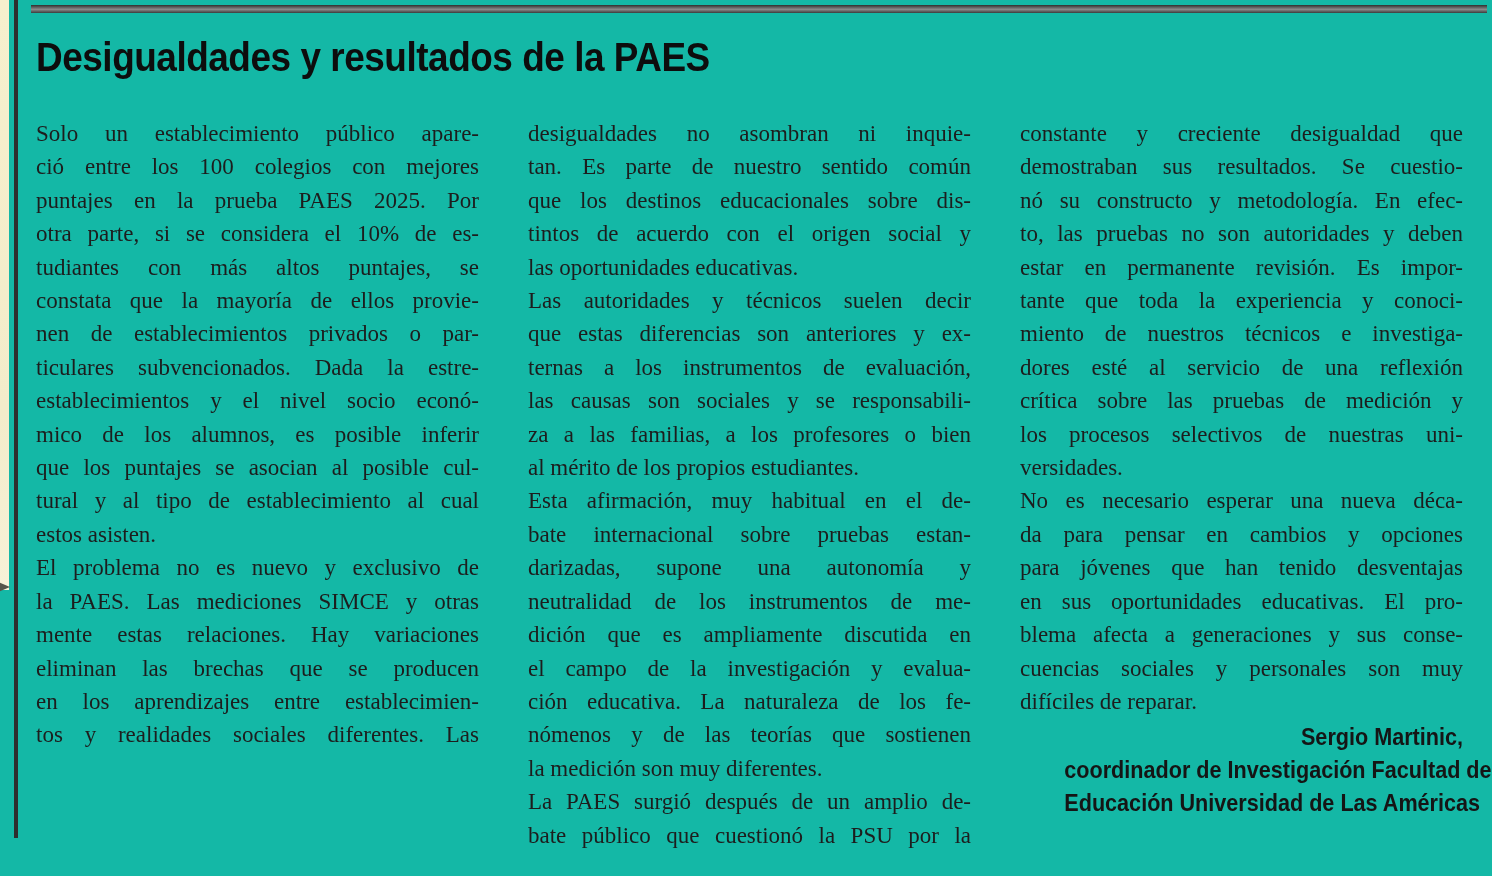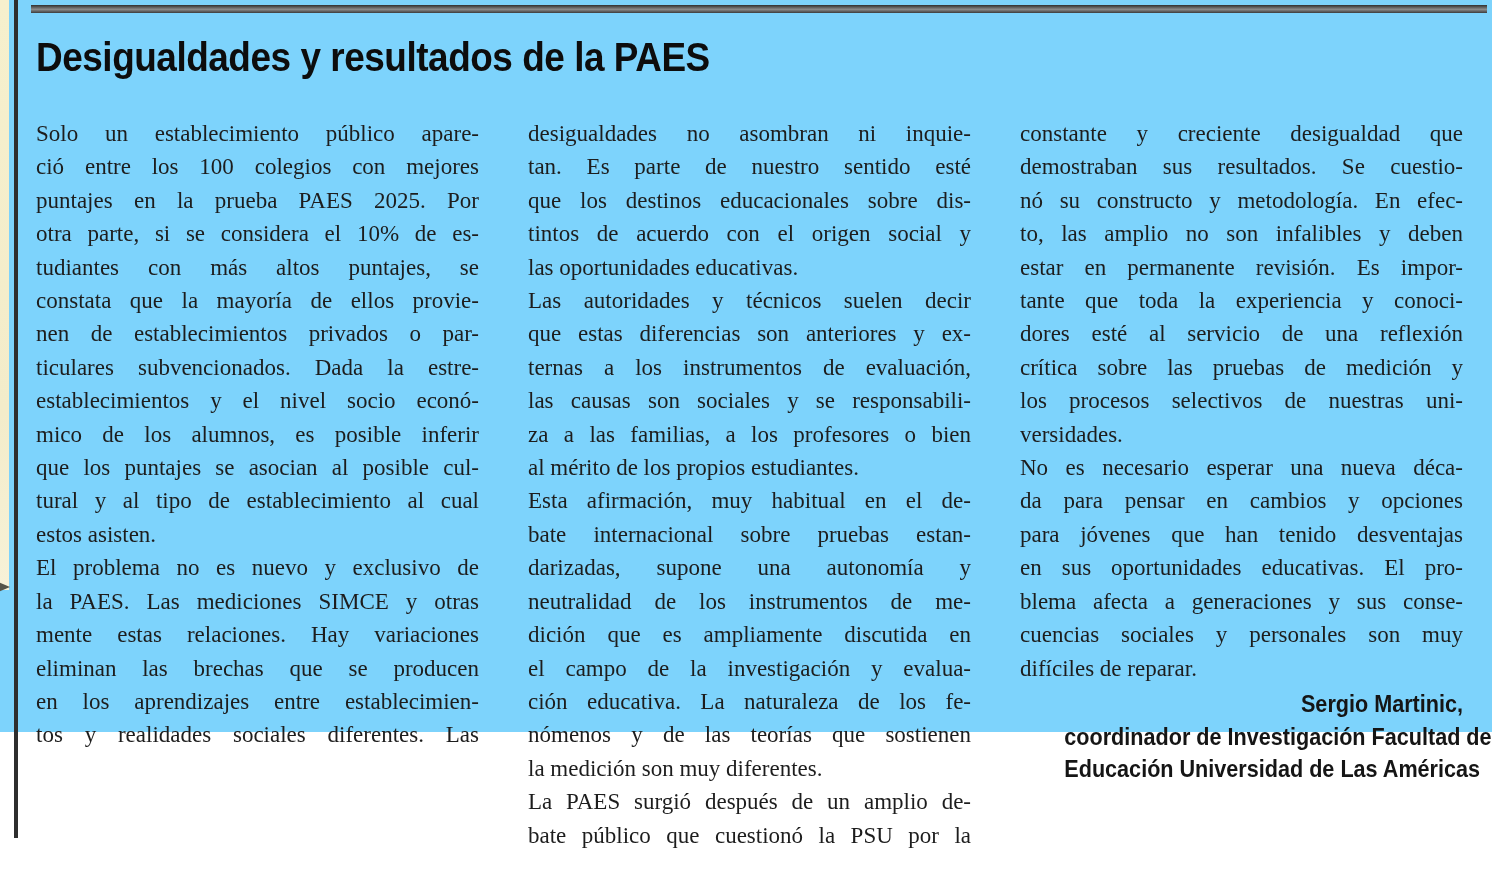--- a/index.html
+++ b/index.html
@@ -4,22 +4,22 @@
 <style>
   html, body { margin: 0; padding: 0; }
   body {
     width: 1492px; height: 876px;
     background: #ffffff;
     font-family: "Liberation Serif", serif;
     overflow: hidden;
   }
   .page {
     position: relative;
-    width: 1492px; height: 732px;
-    background: #7dd3fc;
+    width: 1492px; height: 876px;
+    background: #14b8a6;
   }
   .margin-strip {
     position: absolute; left: 0; top: 0;
     width: 9px; height: 590px;
     background: linear-gradient(to bottom, #f6f0cd, #f3ecca 70%, #f7f2d8);
   }
   .margin-mark {
     position: absolute; left: 0; top: 581px;
     width: 10px; height: 12px;
     background: #55554a;
@@ -105,21 +105,21 @@
         <div class="line flush">estos asisten.</div>
         <div class="line">El problema no es nuevo y exclusivo de</div>
         <div class="line">la PAES. Las mediciones SIMCE y otras</div>
         <div class="line">mente estas relaciones. Hay variaciones</div>
         <div class="line">eliminan las brechas que se producen</div>
         <div class="line">en los aprendizajes entre establecimien-</div>
         <div class="line">tos y realidades sociales diferentes. Las</div>
       </div>
       <div class="col">
         <div class="line">desigualdades no asombran ni inquie-</div>
-        <div class="line">tan. Es parte de nuestro sentido esté</div>
+        <div class="line">tan. Es parte de nuestro sentido común</div>
         <div class="line">que los destinos educacionales sobre dis-</div>
         <div class="line">tintos de acuerdo con el origen social y</div>
         <div class="line flush">las oportunidades educativas.</div>
         <div class="line">Las autoridades y técnicos suelen decir</div>
         <div class="line">que estas diferencias son anteriores y ex-</div>
         <div class="line">ternas a los instrumentos de evaluación,</div>
         <div class="line">las causas son sociales y se responsabili-</div>
         <div class="line">za a las familias, a los profesores o bien</div>
         <div class="line flush">al mérito de los propios estudiantes.</div>
         <div class="line">Esta afirmación, muy habitual en el de-</div>
@@ -131,23 +131,24 @@
         <div class="line">ción educativa. La naturaleza de los fe-</div>
         <div class="line">nómenos y de las teorías que sostienen</div>
         <div class="line flush">la medición son muy diferentes.</div>
         <div class="line">La PAES surgió después de un amplio de-</div>
         <div class="line">bate público que cuestionó la PSU por la</div>
       </div>
       <div class="col">
         <div class="line">constante y creciente desigualdad que</div>
         <div class="line">demostraban sus resultados. Se cuestio-</div>
         <div class="line">nó su constructo y metodología. En efec-</div>
-        <div class="line">to, las amplio no son infalibles y deben</div>
+        <div class="line">to, las pruebas no son autoridades y deben</div>
         <div class="line">estar en permanente revisión. Es impor-</div>
         <div class="line">tante que toda la experiencia y conoci-</div>
+        <div class="line">miento de nuestros técnicos e investiga-</div>
         <div class="line">dores esté al servicio de una reflexión</div>
         <div class="line">crítica sobre las pruebas de medición y</div>
         <div class="line">los procesos selectivos de nuestras uni-</div>
         <div class="line flush">versidades.</div>
         <div class="line">No es necesario esperar una nueva déca-</div>
         <div class="line">da para pensar en cambios y opciones</div>
         <div class="line">para jóvenes que han tenido desventajas</div>
         <div class="line">en sus oportunidades educativas. El pro-</div>
         <div class="line">blema afecta a generaciones y sus conse-</div>
         <div class="line">cuencias sociales y personales son muy</div>

